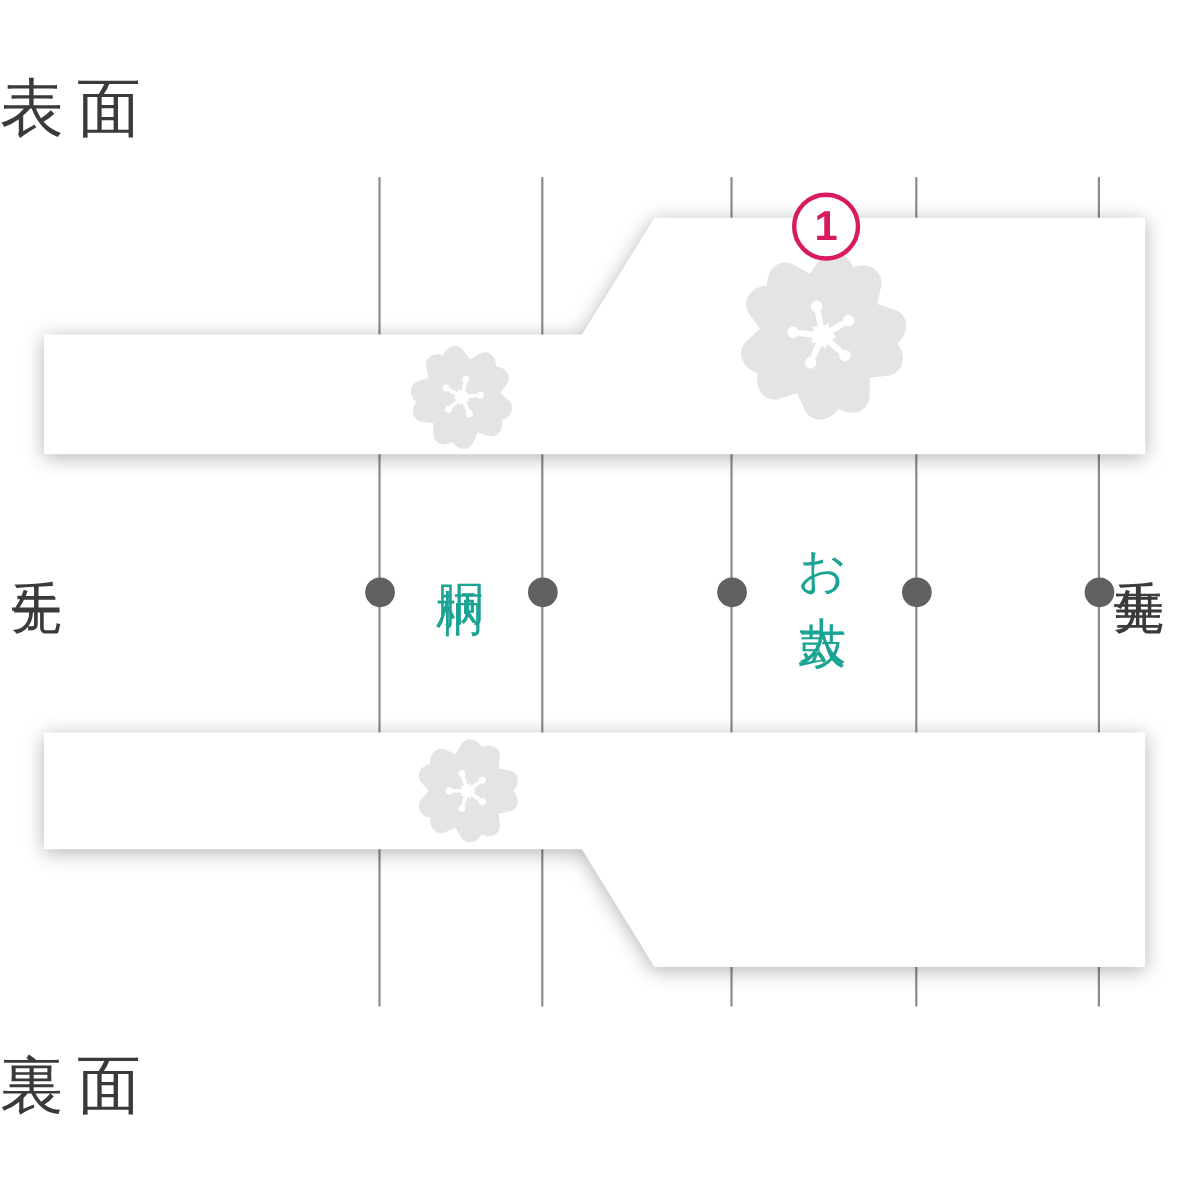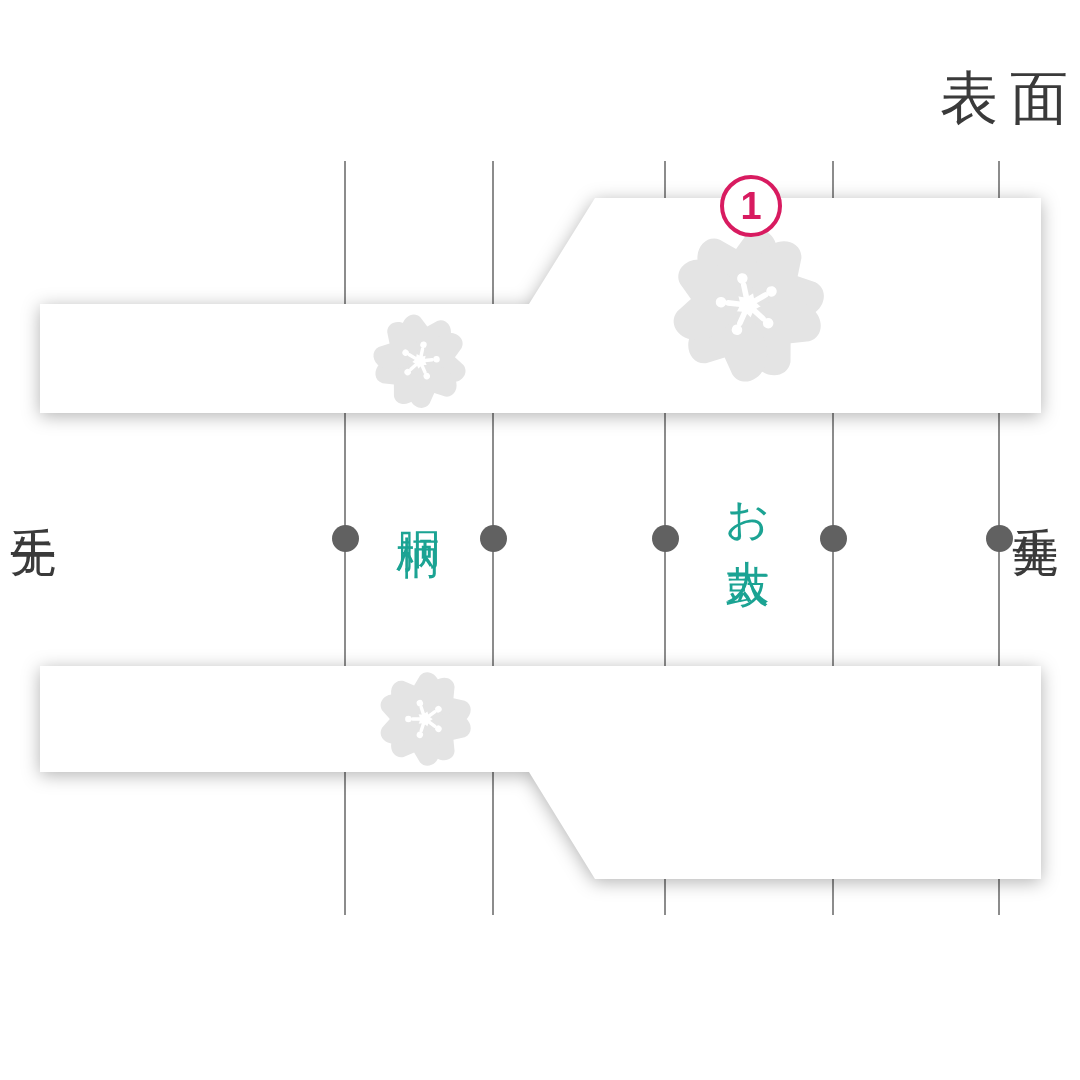--- a/index.html
+++ b/index.html
@@ -2,21 +2,21 @@
 <html style="--accent-pink: #d81b60; --teal: #1ba393; --guide-line: #8c8c8c; --dot: #616161; --flower: #e4e4e4; --band: #ffffff; --text: #3a3a3a;"><head>
 <meta charset="utf-8">
 <style>
   html,body{margin:0;padding:0;background:#fff;}
   .stage{
     position:relative;width:1080px;height:1080px;background:#fff;overflow:hidden;
     font-family:"Liberation Serif","DejaVu Serif",serif;
   }
   
   .title{
-    position:absolute;left:0;width:1080px;text-align:right;
+    position:absolute;left:0;width:1080px;text-align:left;
     font-size:58px;letter-spacing:12px;color:var(--text,#3a3a3a);
   }
   .title-top{top:60px;}
   .title-bottom{top:948px;}
   
   .fold-line{
     position:absolute;top:161px;height:754px;width:2px;
     background:var(--guide-line,#8c8c8c);
   }
   
@@ -46,20 +46,21 @@
     font-family:"Liberation Sans","DejaVu Sans",sans-serif;
     font-weight:bold;font-size:38px;color:var(--accent-pink,#d81b60);
   }
 </style>
 </head>
 <body>
 
 <div class="stage">
 
   <div class="title title-top">表面</div>
+  <div class="title title-bottom">裏面</div>
 
   <div class="fold-line" style="left:344px"></div>
   <div class="fold-line" style="left:492px"></div>
   <div class="fold-line" style="left:664px"></div>
   <div class="fold-line" style="left:832px"></div>
   <div class="fold-line" style="left:998px"></div>
 
   <svg class="diagram" width="1080" height="1080" viewBox="0 0 1080 1080">
     <defs>
       <g id="sakura">

